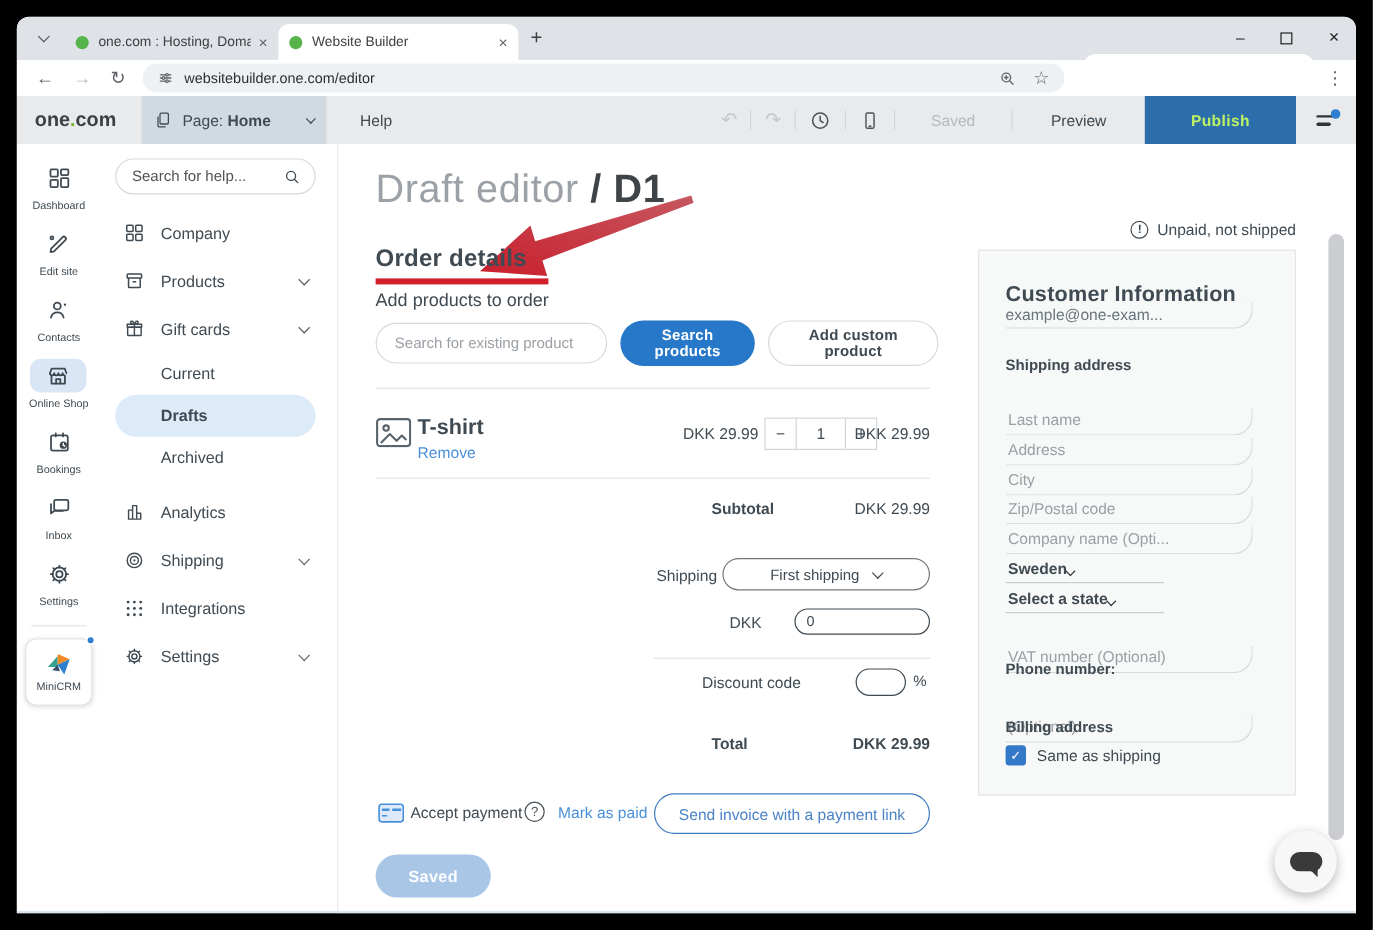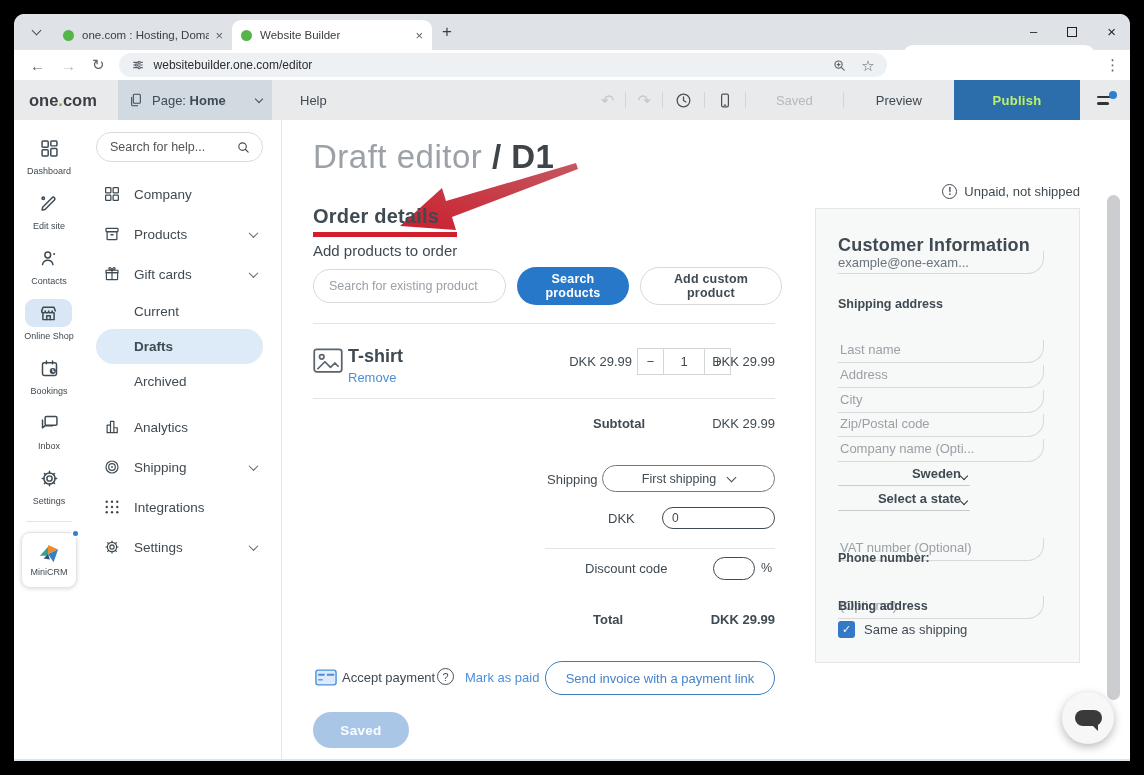--- a/index.html
+++ b/index.html
@@ -113,21 +113,21 @@
   
   .status{position:absolute;left:533px;top:64px;width:265px;display:flex;justify-content:flex-end;align-items:center;gap:7px;font-size:13px;color:#3f4a52}
   .alertcirc{width:15px;height:15px;border:1.4px solid #3f4a52;border-radius:50%;display:flex;align-items:center;justify-content:center;font-size:10px;font-weight:700;flex:none}
   .custcard{position:absolute;left:533px;top:88px;width:265px;height:455px;background:#f7f8f8;border:1px solid #e5e5e5}
   .ctitle{position:absolute;left:22px;top:26px;font-size:18px;font-weight:700;letter-spacing:.2px;color:#3f4a52}
   .cfield{position:absolute;left:22px;width:206px;height:23px;border-bottom:1px solid #d7d9db;border-right:1px solid #d7d9db;border-bottom-right-radius:16px;font-size:13px;color:#9aa0a6;display:flex;align-items:flex-end;padding-bottom:3px;background:transparent;outline:0;font-family:inherit}
   input.cfield{border-top:0;border-left:0;display:block;padding:0 2px 3px}
   input.cfield::placeholder{color:#9aa0a6}
   .cemail{color:#6a747c}
   .clabel{position:absolute;left:22px;font-size:12.5px;font-weight:700;color:#3f4a52}
-  .cselect{position:absolute;left:22px;width:132px;height:23px;border-bottom:1px solid #c9cccf;display:flex;align-items:flex-end;justify-content:flex-end;padding:0 3px 4px 2px;font-size:13px;font-weight:700;color:#3f4a52}
+  .cselect{position:absolute;left:22px;width:132px;height:23px;border-bottom:1px solid #c9cccf;display:flex;align-items:flex-end;justify-content:flex-start;padding:0 3px 4px 2px;font-size:13px;font-weight:700;color:#3f4a52}
   .cselect .dn{width:6px;height:6px;border-right:1.7px solid #2e3438;border-bottom:1.7px solid #2e3438;transform:rotate(45deg);margin-bottom:2px}
   .checkrow{position:absolute;left:22px;display:flex;align-items:center;gap:9px;font-size:13px;color:#3f4a52}
   .checkbox{width:17px;height:17px;background:#3478c8;border-radius:3px;color:#fff;font-size:11px;display:flex;align-items:center;justify-content:center}
 
   
   .scrollthumb{position:absolute;left:1093px;top:181px;width:13px;height:505px;background:#cbcdd0;border-radius:7px}
   .chatbtn{position:absolute;left:1048px;top:678px;width:52px;height:52px;border-radius:50%;background:#f7f7f7;box-shadow:0 3px 10px rgba(0,0,0,.28);display:flex;align-items:center;justify-content:center}
   .bubble{width:27px;height:16px;background:#3a3a3a;border-radius:8px;position:relative}
   .bubble:after{content:"";position:absolute;right:4px;bottom:-5px;border:5px solid transparent;border-top-color:#3a3a3a;border-right-color:#3a3a3a;width:0;height:0}
   .bottomline{position:absolute;left:0;bottom:0;width:100%;height:2px;background:#dce6f1}

